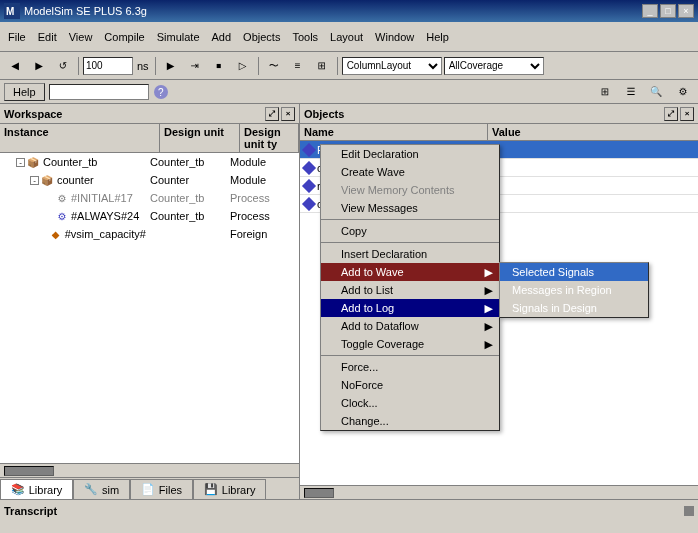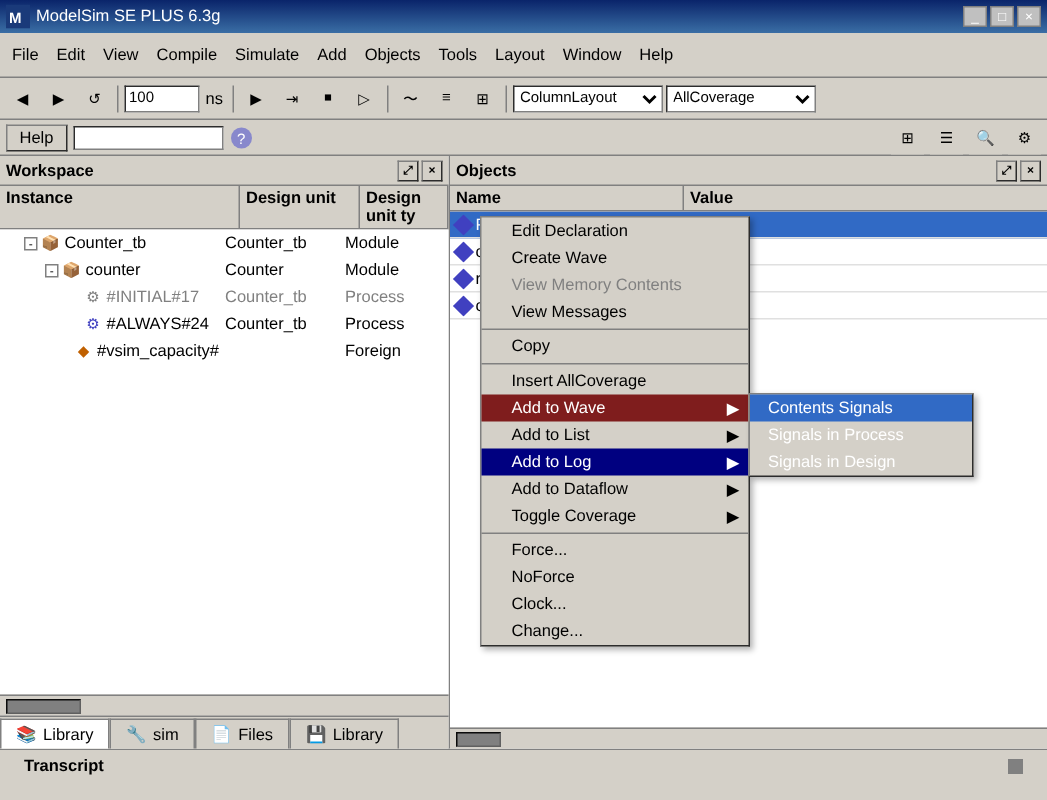--- a/index.html
+++ b/index.html
@@ -125,21 +125,21 @@
     .objects-panel {
       flex: 1;
       display: flex;
       flex-direction: column;
       background: white;
       position: relative;
     }
 
     .objects-list { flex: 1; overflow: auto; font-size: 11px; }
     .objects-header { display: flex; background: #d4d0c8; border-bottom: 1px solid #808080; font-weight: bold; }
-    .objects-col-name { width: 156px; padding: 2px 4px; border-right: 1px solid #808080; }
+    .objects-col-name { width: 188px; padding: 2px 4px; border-right: 1px solid #808080; }
     .objects-col-value { flex: 1; padding: 2px 4px; }
 
     .objects-row { display: flex; align-items: center; height: 18px; border-bottom: 1px solid #e0e0e0; }
     .objects-row.selected { background: #316ac5; color: white; }
     .objects-cell { padding: 1px 4px; white-space: nowrap; overflow: hidden; }
     .objects-cell-name { width: 160px; display: flex; align-items: center; gap: 3px; }
     .objects-cell-value { flex: 1; }
 
     .sig-diamond { width: 10px; height: 10px; display: inline-block; transform: rotate(45deg); flex-shrink: 0; }
 
@@ -204,21 +204,21 @@
     }
     .tab-item.active { background: white; }
 
     
     .transcript-bar {
       height: 22px;
       background: #d4d0c8;
       border-top: 1px solid #808080;
       display: flex;
       align-items: center;
-      padding: 0 16px;
+      padding: 0 4px;
       font-size: 11px;
       gap: 17px;
     }
     .transcript-label { font-weight: bold; }
 
     
     .h-scrollbar {
       height: 14px;
       background: #d4d0c8;
       border-top: 1px solid #808080;
@@ -440,28 +440,28 @@
     </div>
 
     <div class="context-menu" style="top: 40px; left: 20px;">
       <div class="ctx-item">Edit Declaration</div>
       <div class="ctx-item">Create Wave</div>
       <div class="ctx-item disabled">View Memory Contents</div>
       <div class="ctx-item">View Messages</div>
       <div class="ctx-separator"></div>
       <div class="ctx-item">Copy</div>
       <div class="ctx-separator"></div>
-      <div class="ctx-item">Insert AllCoverage</div>
+      <div class="ctx-item">Insert Declaration</div>
       <div class="ctx-item active" style="position:relative">
         <span>Add to Wave</span>
         <span class="ctx-arrow">▶</span>
         
         <div class="submenu">
-          <div class="submenu-item selected">Contents Signals</div>
-          <div class="submenu-item">Signals in Process</div>
+          <div class="submenu-item selected">Selected Signals</div>
+          <div class="submenu-item">Messages in Region</div>
           <div class="submenu-item">Signals in Design</div>
         </div>
       </div>
       <div class="ctx-item" style="position:relative">
         <span>Add to List</span>
         <span class="ctx-arrow">▶</span>
       </div>
       <div class="ctx-item add-log-highlight" style="position:relative">
         <span>Add to Log</span>
         <span class="ctx-arrow">▶</span>

